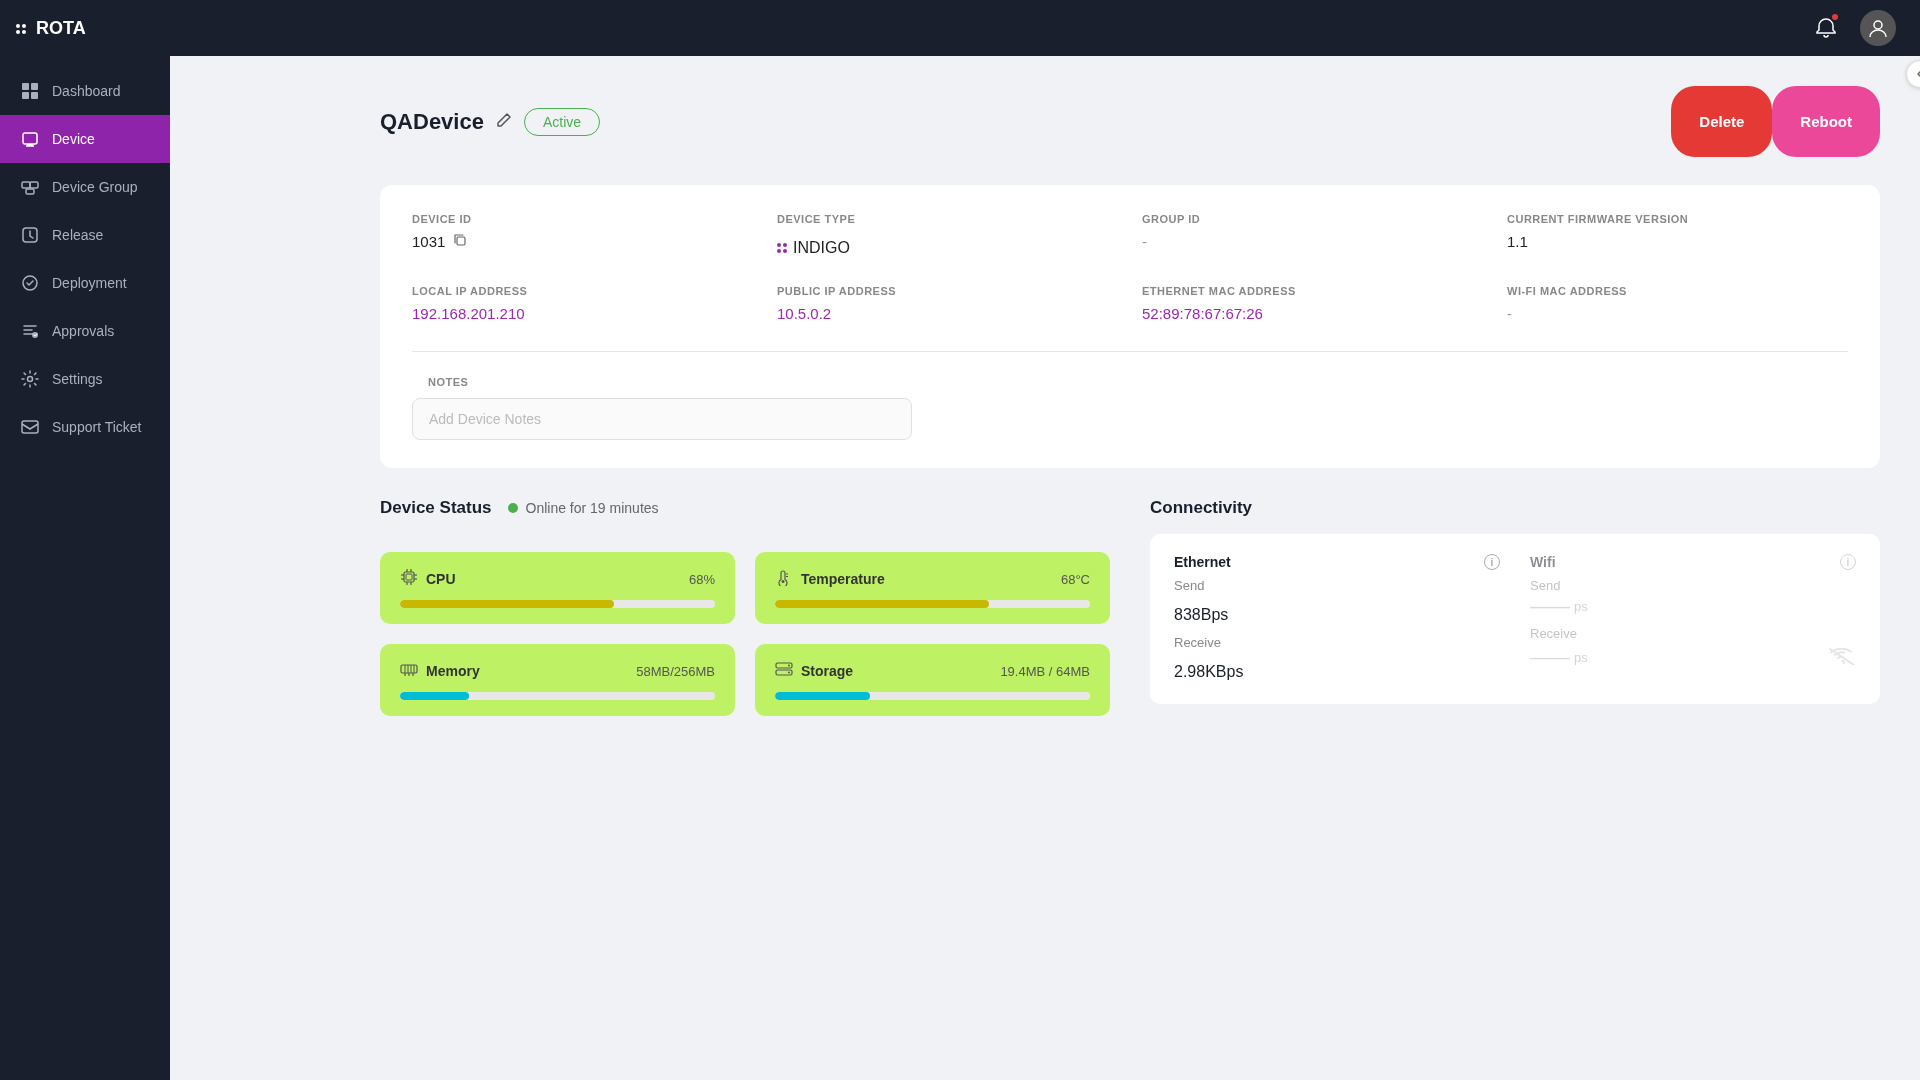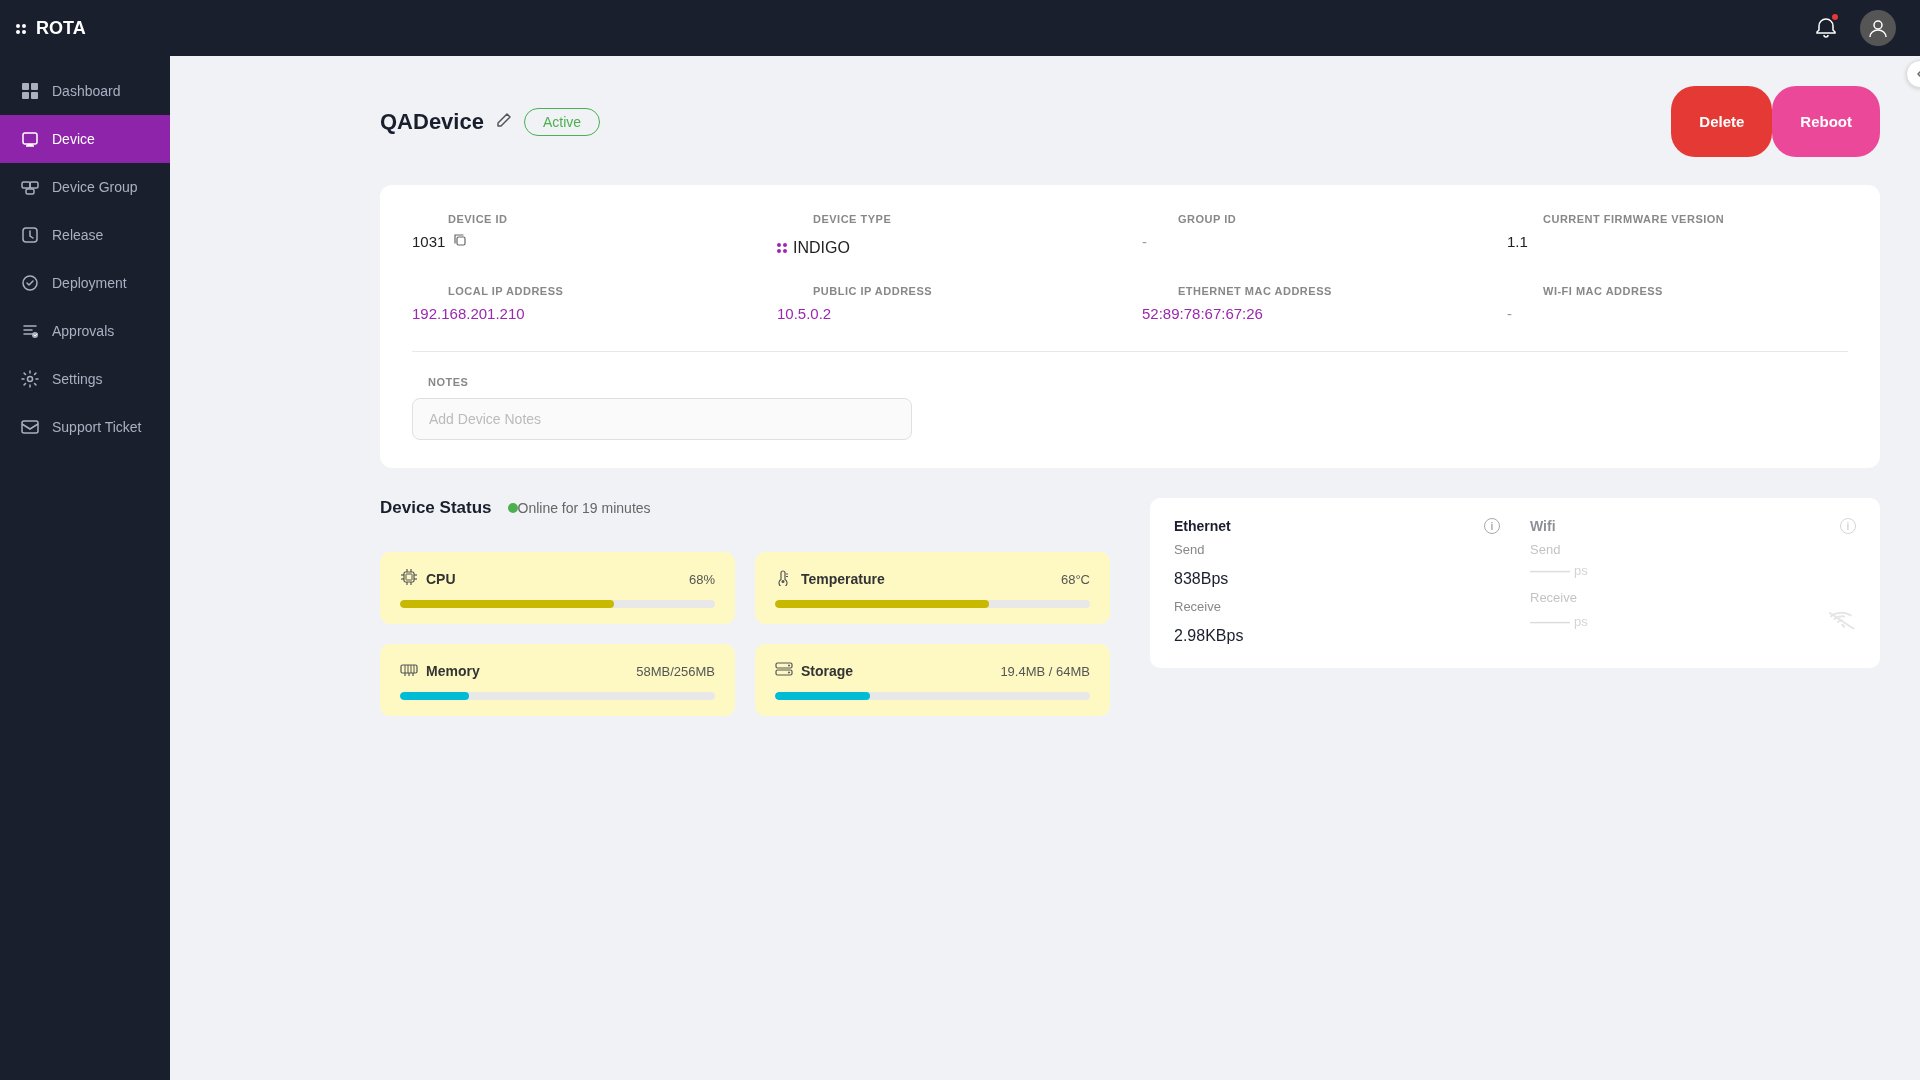--- a/index.html
+++ b/index.html
@@ -171,21 +171,20 @@
       margin-bottom: 28px;
     }
     .info-field label {
       font-size: 11px;
       font-weight: 700;
       color: #888;
       text-transform: uppercase;
       letter-spacing: 0.5px;
       display: block;
       margin-bottom: 8px;
-      margin-left: 36px;
     }
     .info-field .value {
       font-size: 15px;
       color: #222;
     }
     .info-field .value.link { color: #9c27b0; }
     .info-field .value.dash { color: #999; }
     .device-id-row { display: flex; align-items: center; gap: 8px; }
     .copy-icon { cursor: pointer; font-size: 13px; color: #666; }
     .indigo-icon {
@@ -232,34 +231,34 @@
 
     .section-title {
       font-size: 17px;
       font-weight: 700;
       color: #1a1f2e;
       margin-bottom: 18px;
     }
     .online-indicator {
       display: flex;
       align-items: center;
-      gap: 0;
+      gap: 8px;
       margin-bottom: 18px;
     }
     .online-dot { width: 10px; height: 10px; background: #4caf50; border-radius: 50%; }
     .online-text { color: #666; font-size: 14px; }
 
     
     .metrics-grid {
       display: grid;
       grid-template-columns: 1fr 1fr;
       gap: 20px;
     }
     .metric-card {
-      background: #fef9c3;
+      background: #bef264;
       border-radius: 10px;
       padding: 16px 20px;
     }
     .metric-header {
       display: flex;
       align-items: center;
       justify-content: space-between;
       margin-bottom: 10px;
     }
     .metric-label-row {
@@ -638,20 +637,23 @@
             <span class="metric-value">19.4MB / 64MB</span>
           </div>
           <div class="progress-bar">
             <div class="progress-fill storage" style="width:30%"></div>
           </div>
         </div>
       </div>
     </div>
 
     <div>
+      <div style="margin-bottom:16px;">
+        <span class="section-title">Connectivity</span>
+      </div>
       <div class="connectivity-card">
         <div class="connectivity-grid">
 
           <div>
             <div class="conn-section-title">
               <span>Ethernet</span>
               <div class="info-circle">i</div>
             </div>
             <div class="conn-label">Send</div>
             <div class="conn-value-big">

